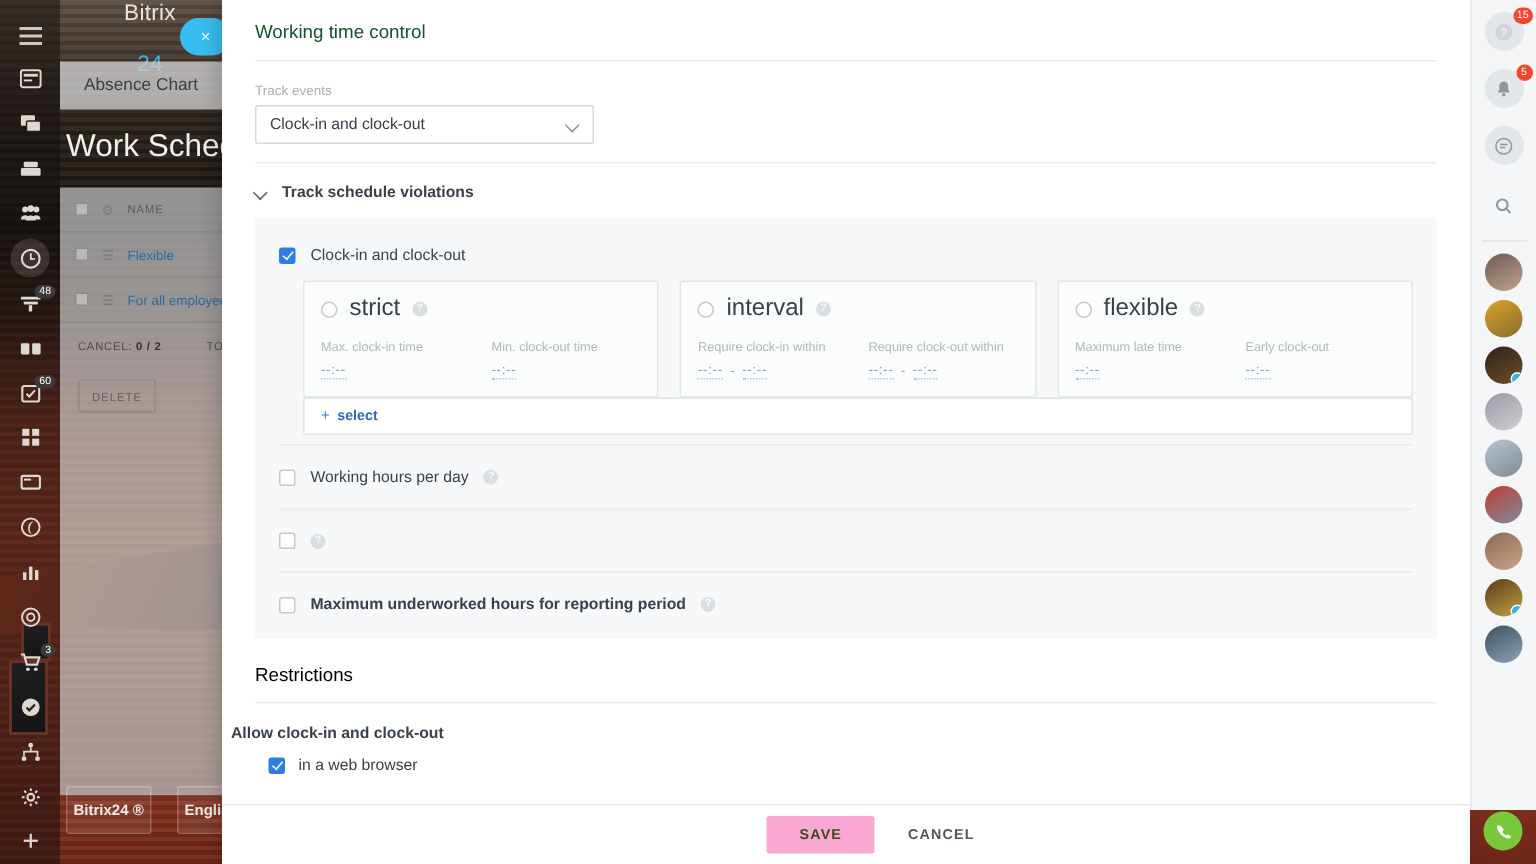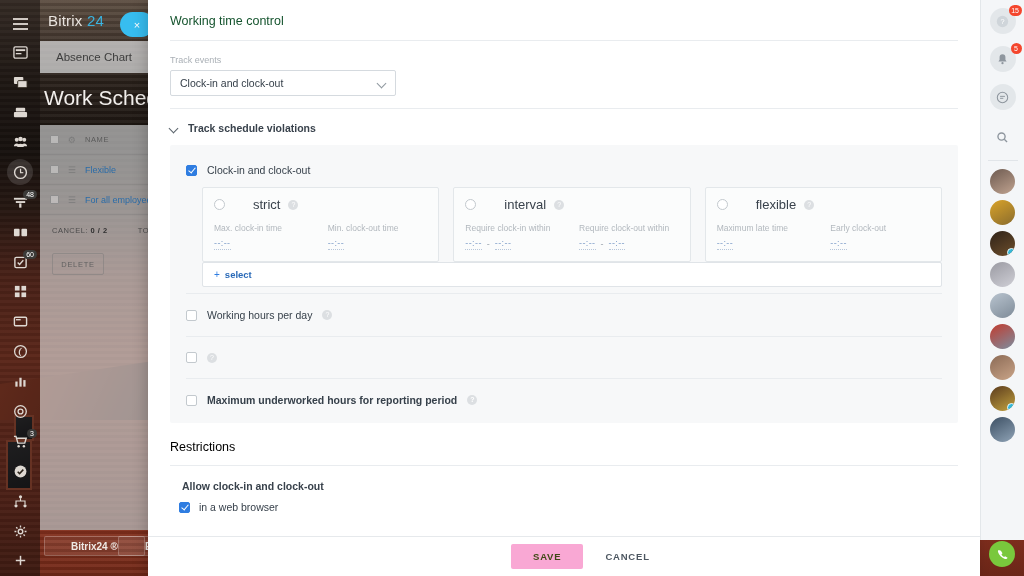--- a/index.html
+++ b/index.html
@@ -55,21 +55,21 @@
   .rail-badge{
     position:absolute; top:3px; right:3px;
     background:#3b3a38; color:#fff; font-size:7px; line-height:9px;
     border-radius:5px; padding:0 3px; font-family:"Liberation Sans",sans-serif;
   }
 
   
   .topbar{
     position:absolute; left:40px; top:0; width:112px; height:40px;
     display:flex; align-items:center; padding-left:8px;
-    color:#e9e4df; font-size:15px; letter-spacing:.2px;
+    color:#e9e4df; font-size:15px; letter-spacing:.2px;flex-direction:column;
   }
   .topbar .b24 { color:#3ab3e0; }
   .close-btn{
     position:absolute; left:120px; top:12px; width:34px; height:25px;
     background:#37bdf0; border-radius:13px;
     display:flex; align-items:center; justify-content:center;
     color:#fff; font-size:11px;
   }
 
   
@@ -103,24 +103,24 @@
   .list-foot b{ color:#303030; }
   .del-btn{
     margin:8px 0 0 12px; width:52px; height:22px;
     border:1px solid rgba(120,120,120,.45); border-radius:2px;
     display:flex; align-items:center; justify-content:center;
     font-size:7.5px; letter-spacing:.7px; color:#616161;
   }
 
   
   .chip{
-    position:absolute; bottom:20px; height:20px; border:1px solid rgba(255,255,255,.22);
+    position:absolute; bottom:20px; height:32px; border:1px solid rgba(255,255,255,.22);
     background: rgba(255,255,255,.07); border-radius:2px;
     display:flex; align-items:center; justify-content:center;
-    color:#efe9e4; font-size:10px; padding:0 26px; font-weight:bold;
+    color:#efe9e4; font-size:10px; padding:0 4px; font-weight:bold;
   }
   .chip.c1{ left:44px; }
   .chip.c2{ left:118px; }
 
   
   .panel{
     position:absolute; left:148px; top:0; width:832px; height:576px;
     background:#ffffff;
     box-shadow: -3px 0 12px rgba(0,0,0,.18);
     display:flex; flex-direction:column;
@@ -180,41 +180,41 @@
   }
 
   
   .cards{ display:flex; gap:14px; padding:7px 16px 0 32px; }
   .opt-card{
     flex:1; border:1px solid #e3e7ea; border-radius:2px; background:#fbfcfc;
     padding:9px 11px 11px 11px;
   }
   .opt-head{ display:flex; align-items:center; gap:8px; margin-bottom:11px; }
   .radio{ width:11px; height:11px; border-radius:50%; border:1px solid #c3c9ce; background:#fff; flex:none;}
-  .opt-name{ font-size:13px; color:#39424c;margin-left:20px; }
+  .opt-name{ font-size:16px; color:#39424c; }
   .opt-fields{ display:flex; gap:14px; }
   .opt-field{ flex:1; }
   .opt-field .lbl{ font-size:8.5px; color:#b2b8be; margin-bottom:5px; white-space:nowrap; }
   .timerow{ display:flex; align-items:center; gap:5px; }
   .time{
     font-size:9px; color:#7e9ec9; letter-spacing:.4px;
     border-bottom:1px dotted #b7c6da; padding-bottom:1px;
   }
   .dash{ font-size:9px; color:#9aa4ad; }
 
   .notify-label{ font-size:8.5px; color:#b2b8be; padding:12px 0 4px 32px; }
   .select-box{
     margin:0 16px 4px 32px; height:25px; border:1px solid #e0e4e8; background:#fff;
     border-radius:2px; display:flex; align-items:center; padding-left:11px; gap:5px;
   }
   .select-box .plus{ color:#2f7de1; font-size:10px; }
   .select-box .txt{ color:#2a6ab8; font-size:9.5px; font-weight:bold; }
 
   .sec-title2{ font-size:12.5px; color:#000000; padding:17px 22px 11px 22px; }
-  .sub-title{ font-size:10.5px; font-weight:bold; color:#39424c; padding:14px 0 0 34px; }
+  .sub-title{ font-size:10.5px; font-weight:bold; color:#39424c; padding:14px 0 0 6px; }
   .chk-line{ display:flex; align-items:center; gap:9px; padding:9px 0 0 31px; font-size:10.5px; color:#37414b; }
 
   
   .footer{
     height:40px; border-top:1px solid #e6e9ec; background:#fff;
     display:flex; align-items:center; padding-left:363px; gap:22px;
   }
   .btn-save{
     background:#f9a8d4; color:#3e4a16; font-size:9.5px; font-weight:bold;
     letter-spacing:.8px; padding:7px 22px; border-radius:2px;

